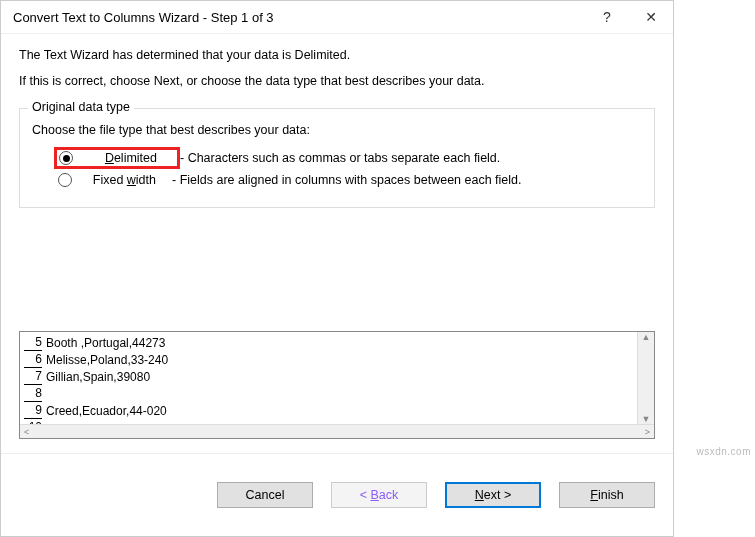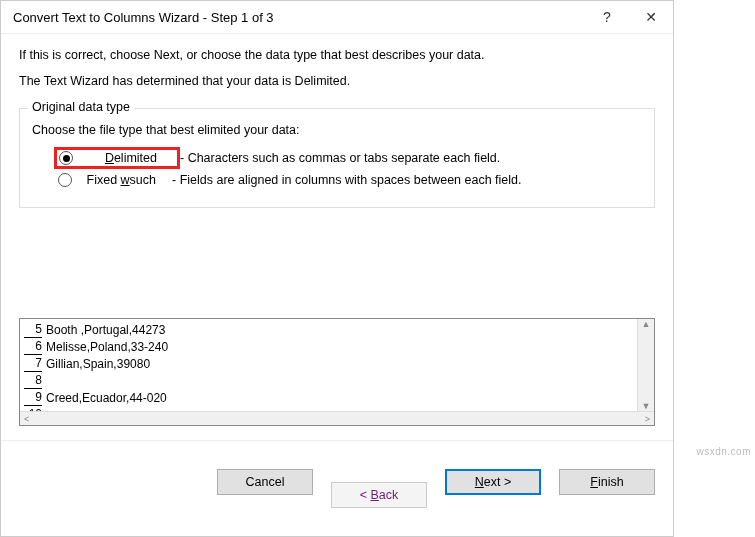--- a/index.html
+++ b/index.html
@@ -26,55 +26,55 @@
     .preview-box { border: 1px solid #888; height: 108px; overflow: hidden; position: relative; font-family: 'Courier New', monospace; font-size: 12px; }
     .preview-lines { padding: 2px 0 0 4px; }
     .pline { display: flex; align-items: center; line-height: 16px; }
     .pline-num { width: 18px; text-align: right; border-bottom: 1px solid #000; margin-right: 4px; }
     .pline-text { white-space: pre; }
     .scrollbar-v { position: absolute; right: 0; top: 0; bottom: 14px; width: 17px; background: #f0f0f0; border-left: 1px solid #ddd; display: flex; flex-direction: column; justify-content: space-between; align-items: center; font-size: 8px; color: #666; }
     .scrollbar-h { position: absolute; left: 0; right: 0; bottom: 0; height: 14px; background: #f0f0f0; border-top: 1px solid #ddd; display: flex; justify-content: space-between; align-items: center; font-size: 10px; color: #888; padding: 0 4px; }
     .arrow { color: #888; font-size: 9px; }
     .button-row { display: flex; justify-content: flex-end; gap: 18px; padding: 28px 18px; border-top: 1px solid #eee; }
     .btn { width: 96px; height: 26px; border: 1px solid #adadad; background: #e1e1e1; font-size: 12.5px; cursor: pointer; }
-    .btn.disabled { color: #701a75; background: #f4f4f4; border-color: #ccc; margin-top: 13px; }
+    .btn.disabled { color: #8b5cf6; background: #f4f4f4; border-color: #ccc; }
     .btn.primary { border: 2px solid #0078d7; background: #e1e1e1; }
     .watermark { position: absolute; right: 4px; bottom: 80px; font-size: 10px; color: #bbb; letter-spacing: 0.5px; }
   </style>
 </head>
 <body>
 
 <div class="window">
   <div class="titlebar">
     <div class="title">Convert Text to Columns Wizard - Step 1 of 3</div>
     <div class="titlebar-btns">
       <div class="tb-btn">?</div>
       <div class="tb-btn">✕</div>
     </div>
   </div>
 
   <div class="content">
+    <div class="info-text">The Text Wizard has determined that your data is Delimited.</div>
     <div class="info-text">If this is correct, choose Next, or choose the data type that best describes your data.</div>
-    <div class="info-text">The Text Wizard has determined that your data is Delimited.</div>
 
     <div class="fieldset">
       <div class="legend">Original data type</div>
-      <div class="choose-label">Choose the file type that best elimited your data:</div>
+      <div class="choose-label">Choose the file type that best describes your data:</div>
 
       <div class="radio-row">
         <span class="highlight-box">
           <span class="radio selected"></span>
           <span class="radio-label"><span class="underline-first">D</span><span>elimited</span></span>
         </span>
         <span class="radio-desc">- Characters such as commas or tabs separate each field.</span>
       </div>
 
       <div class="radio-row" style="margin-left:26px;">
         <span class="radio"></span>
-        <span class="radio-label"><span>Fixed </span><span class="underline-first">w</span><span>such</span></span>
+        <span class="radio-label"><span>Fixed </span><span class="underline-first">w</span><span>idth</span></span>
         <span class="radio-desc">- Fields are aligned in columns with spaces between each field.</span>
       </div>
     </div>
 
     <div class="preview-section">
       <div class="preview-box">
         <div class="preview-lines">
           <div class="pline">
               <span class="pline-num">5</span>
               <span class="pline-text">Booth ,Portugal,44273</span>

